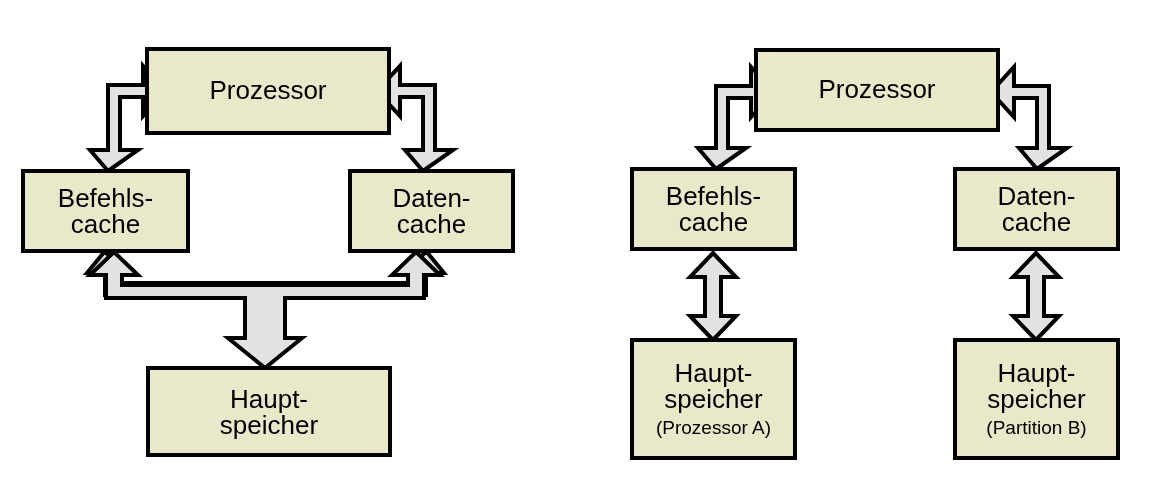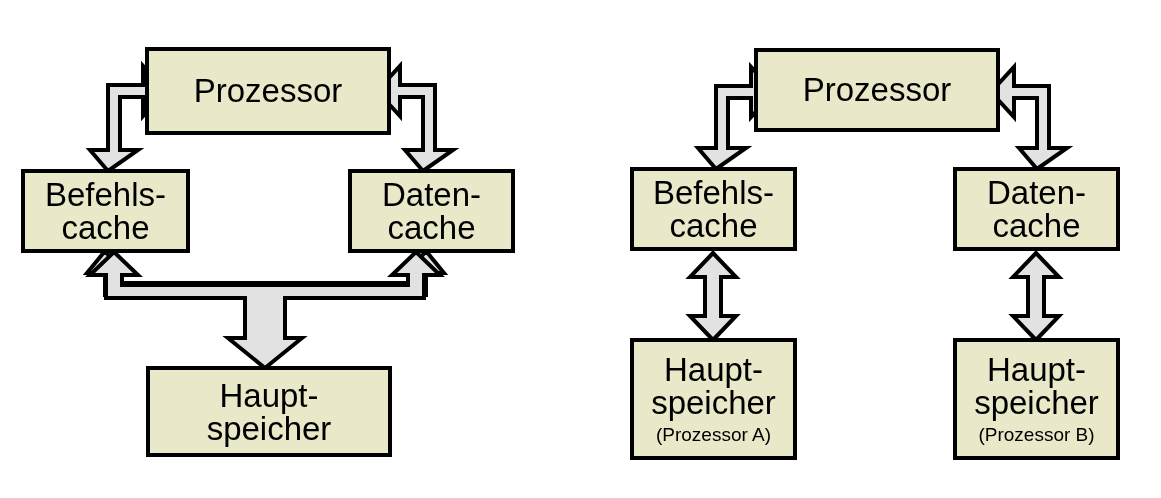--- a/index.html
+++ b/index.html
@@ -42,21 +42,21 @@
     flex-direction: column;
     align-items: center;
     justify-content: center;
     text-align: center;
     color: #000000;
     font-family: "Liberation Sans", sans-serif;
     line-height: 1.04;
     pointer-events: none;
   }
   .lbl-main {
-    font-size: 33px;
+    font-size: 26px;
     white-space: nowrap;
   }
   .lbl-main.two-line {
     line-height: 1.0;
   }
   .lbl-sub {
     font-size: 19px;
     white-space: nowrap;
     margin-top: 6px;
   }
@@ -240,16 +240,16 @@
 
   <div class="box-label" style="left:632px; top:340px; width:163px; height:118px;">
     <span class="lbl-main two-line">Haupt-</span>
     <span class="lbl-main two-line">speicher</span>
     <span class="lbl-sub">(Prozessor A)</span>
   </div>
 
   <div class="box-label" style="left:955px; top:340px; width:163px; height:118px;">
     <span class="lbl-main two-line">Haupt-</span>
     <span class="lbl-main two-line">speicher</span>
-    <span class="lbl-sub">(Prozessor B)</span>
+    <span class="lbl-sub">(Partition B)</span>
   </div>
 
 </div>
 
 </body></html>

